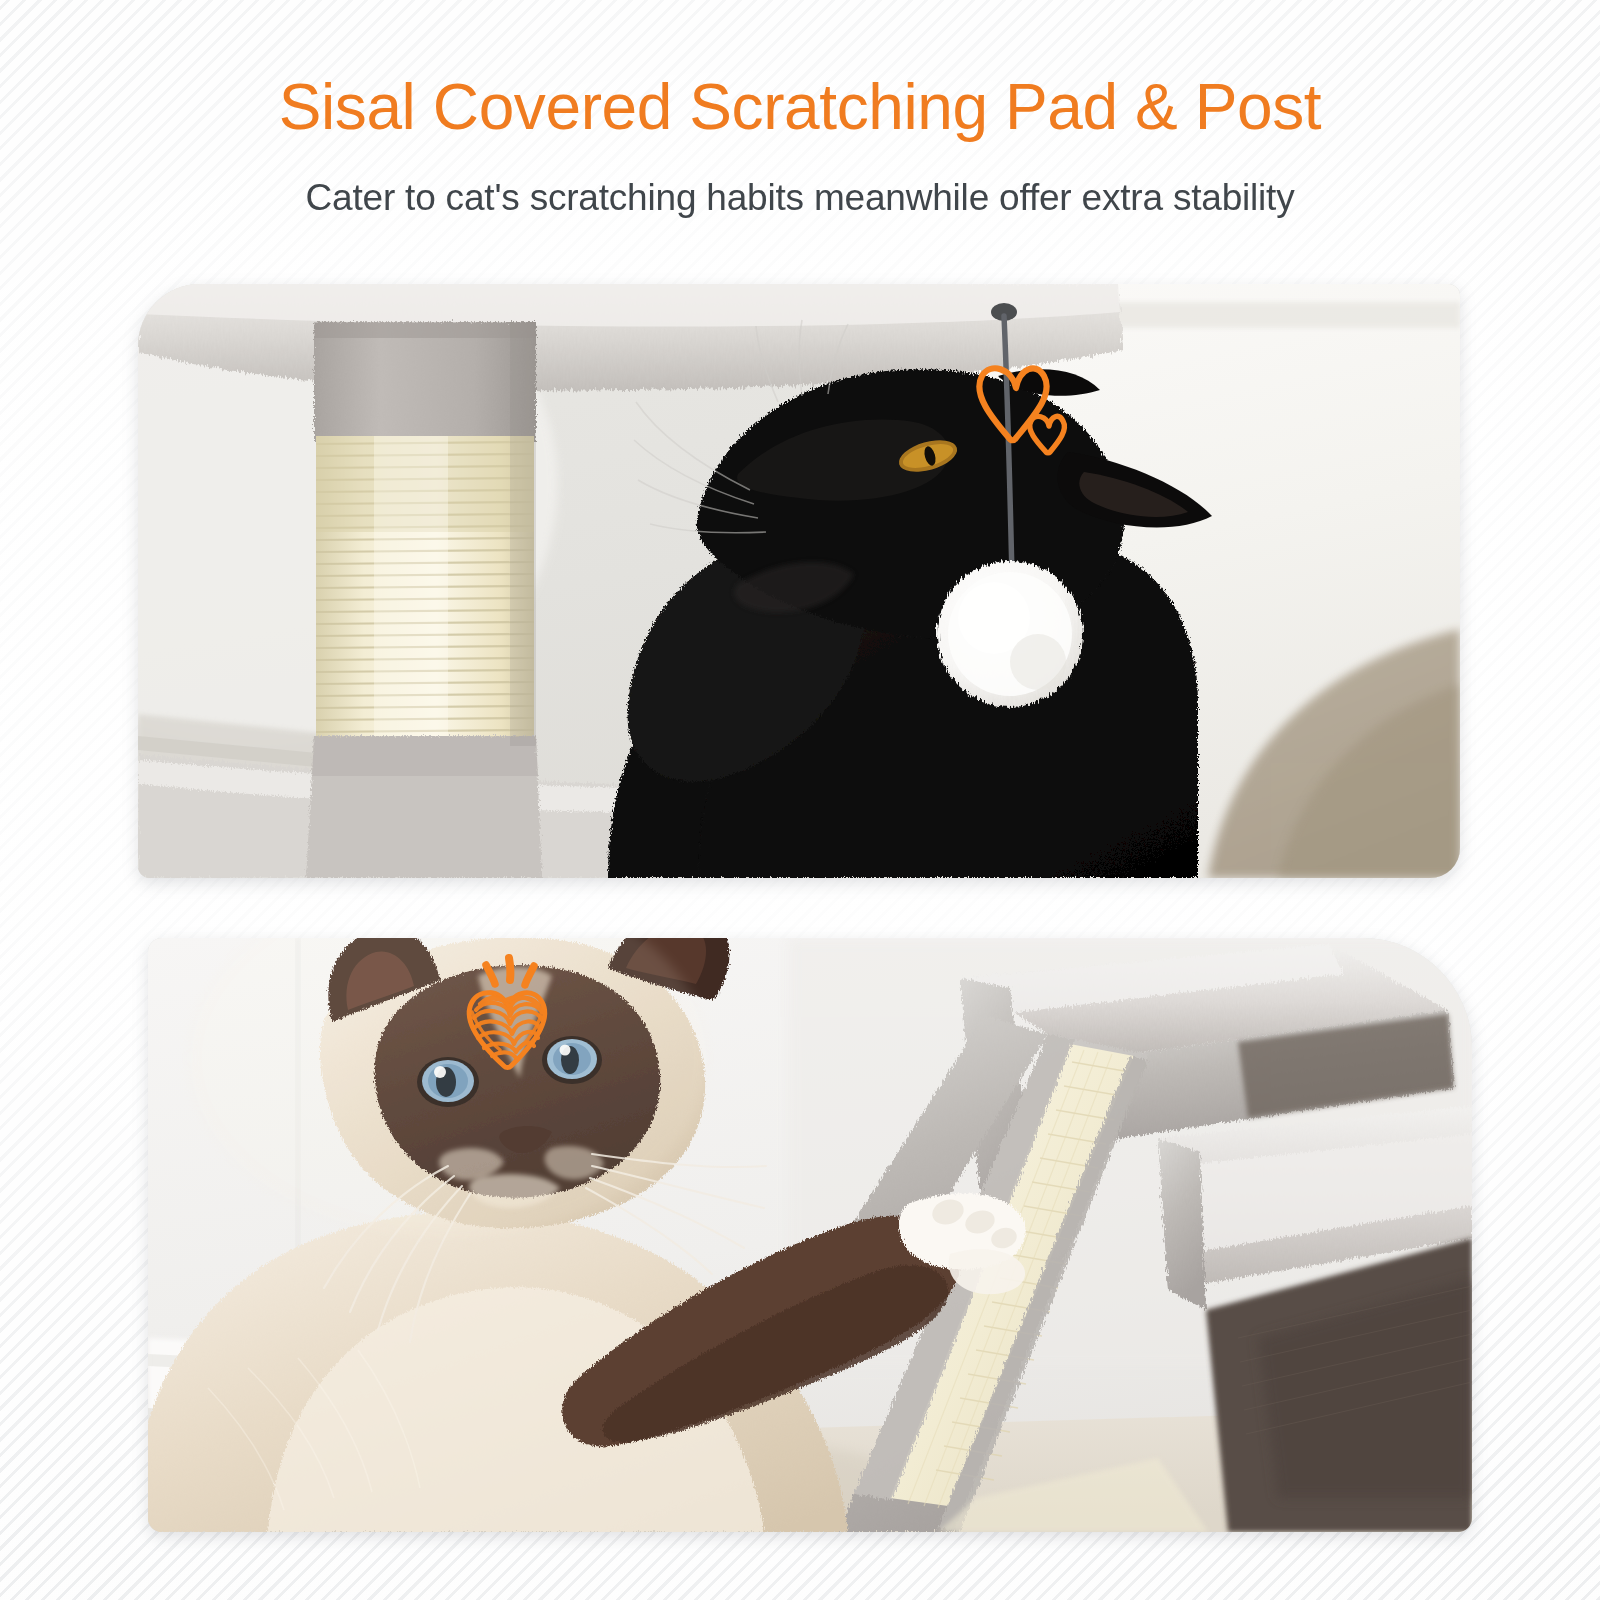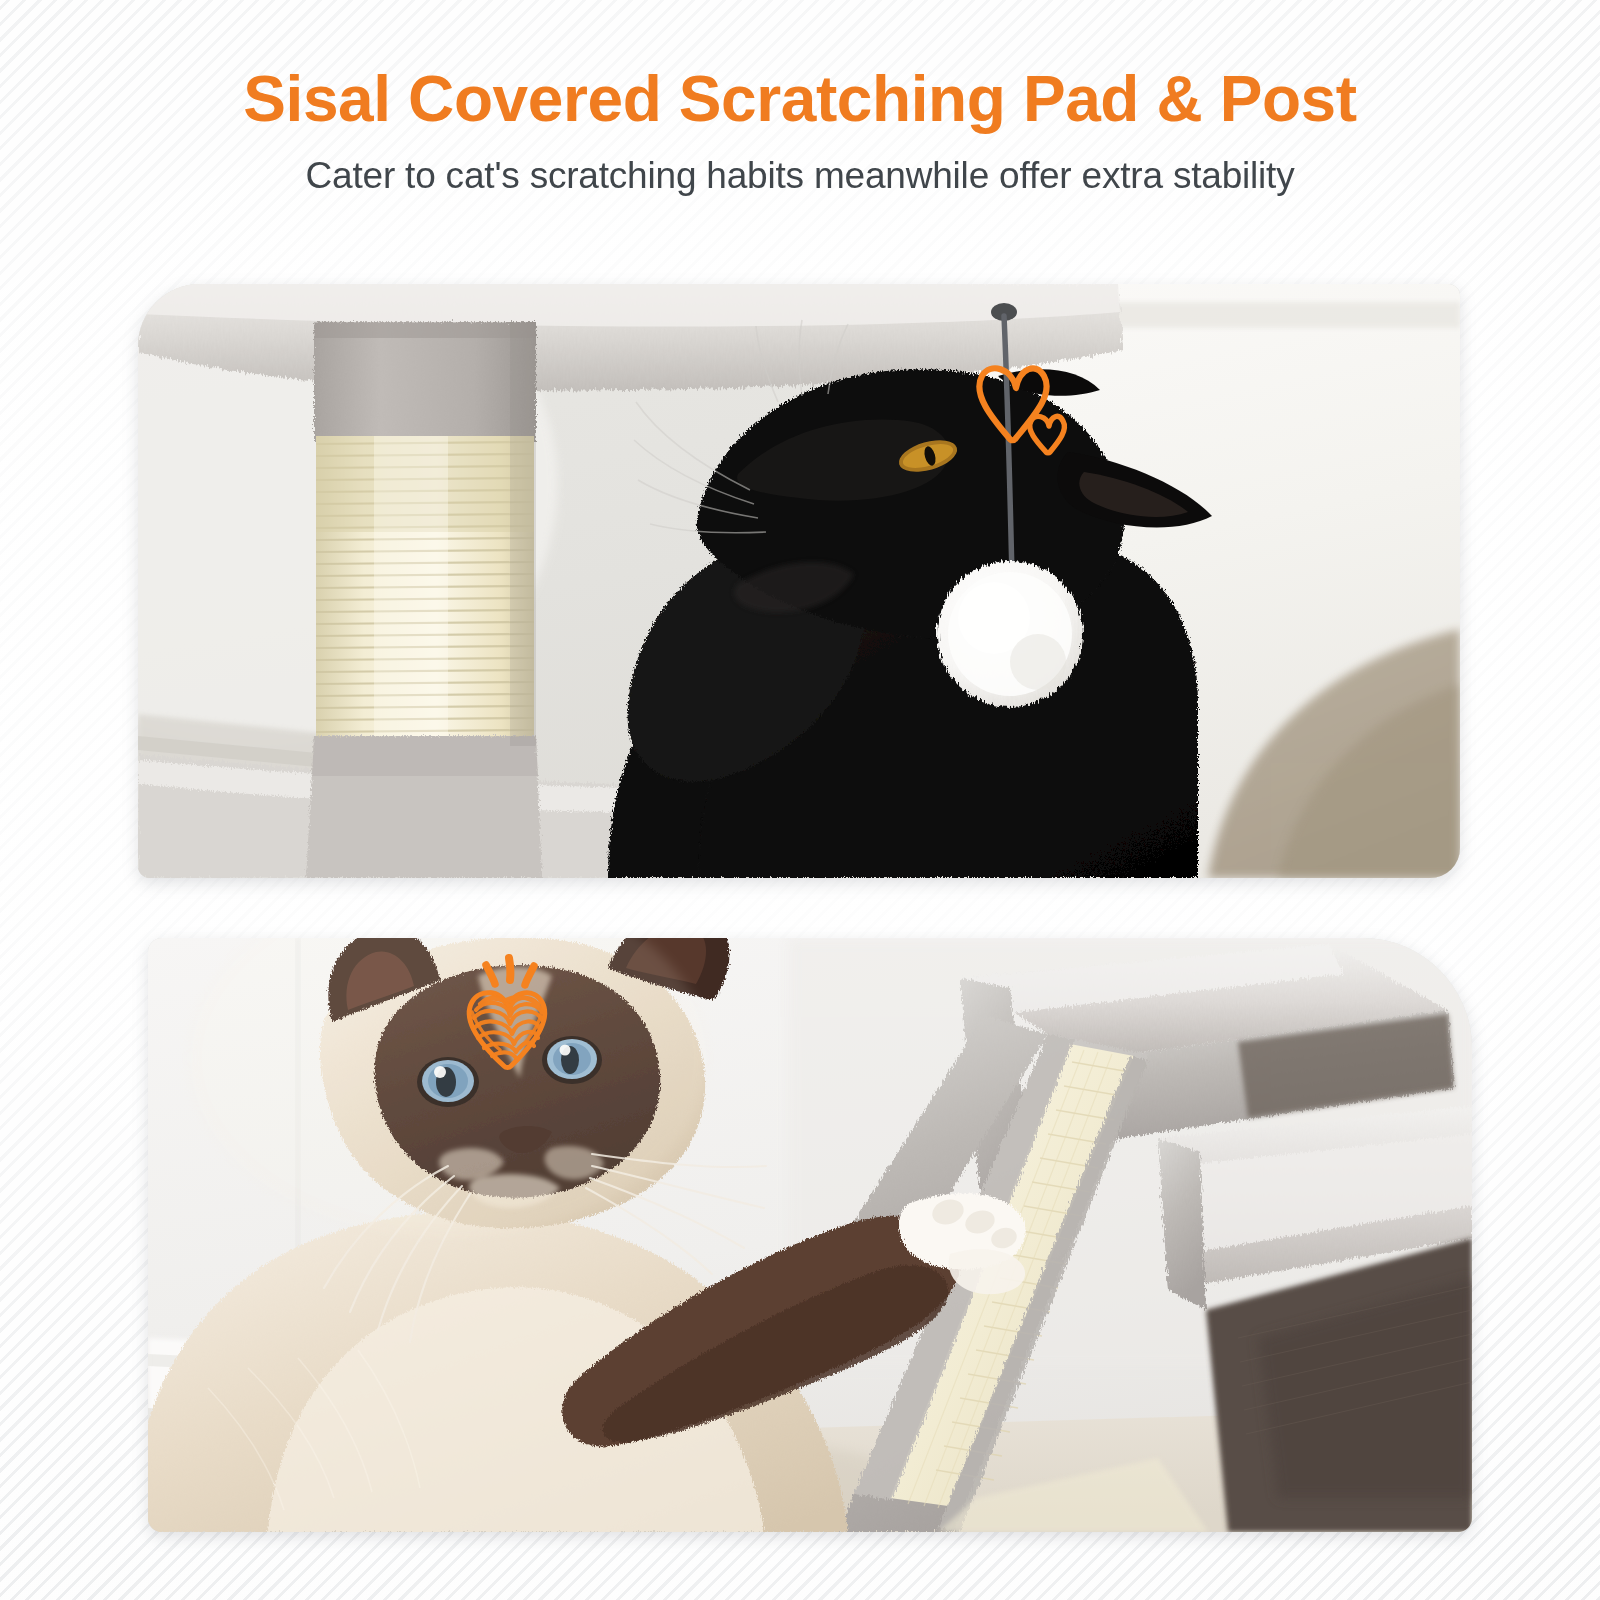--- a/index.html
+++ b/index.html
@@ -43,32 +43,32 @@
   
   .header {
     position: absolute;
     top: 0; left: 0; right: 0;
     z-index: 3;
     text-align: center;
     padding-top: 62px;
   }
   .headline {
     font-size: 64px;
-    font-weight: 700;
+    font-weight: 400;
     letter-spacing: -0.4px;
     color: #F07C20;
     line-height: 1.05;
-    margin: 4px;
+    margin: 12px;
     white-space: nowrap;
   }
   .subhead {
     font-size: 37px;
     font-weight: 400;
     color: #40464b;
-    margin: 22px 0 0 0;
+    margin: 36px 0 0 0;
     letter-spacing: -0.2px;
     white-space: nowrap;
   }
 
   
   .panel {
     position: absolute;
     overflow: hidden;
     z-index: 2;
     box-shadow: 0 5px 16px rgba(120,125,130,0.22);

